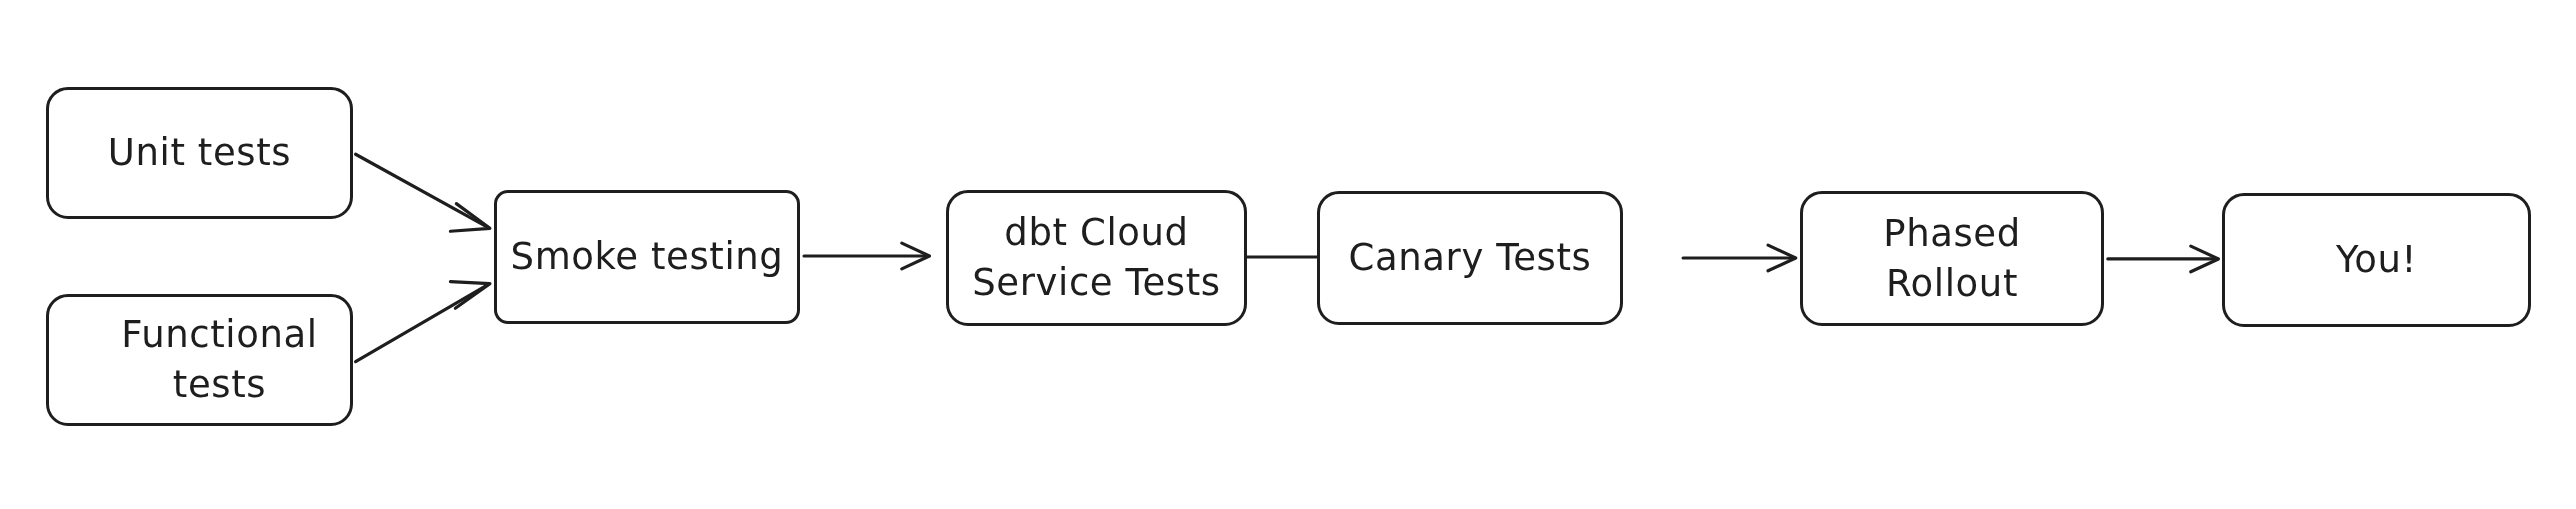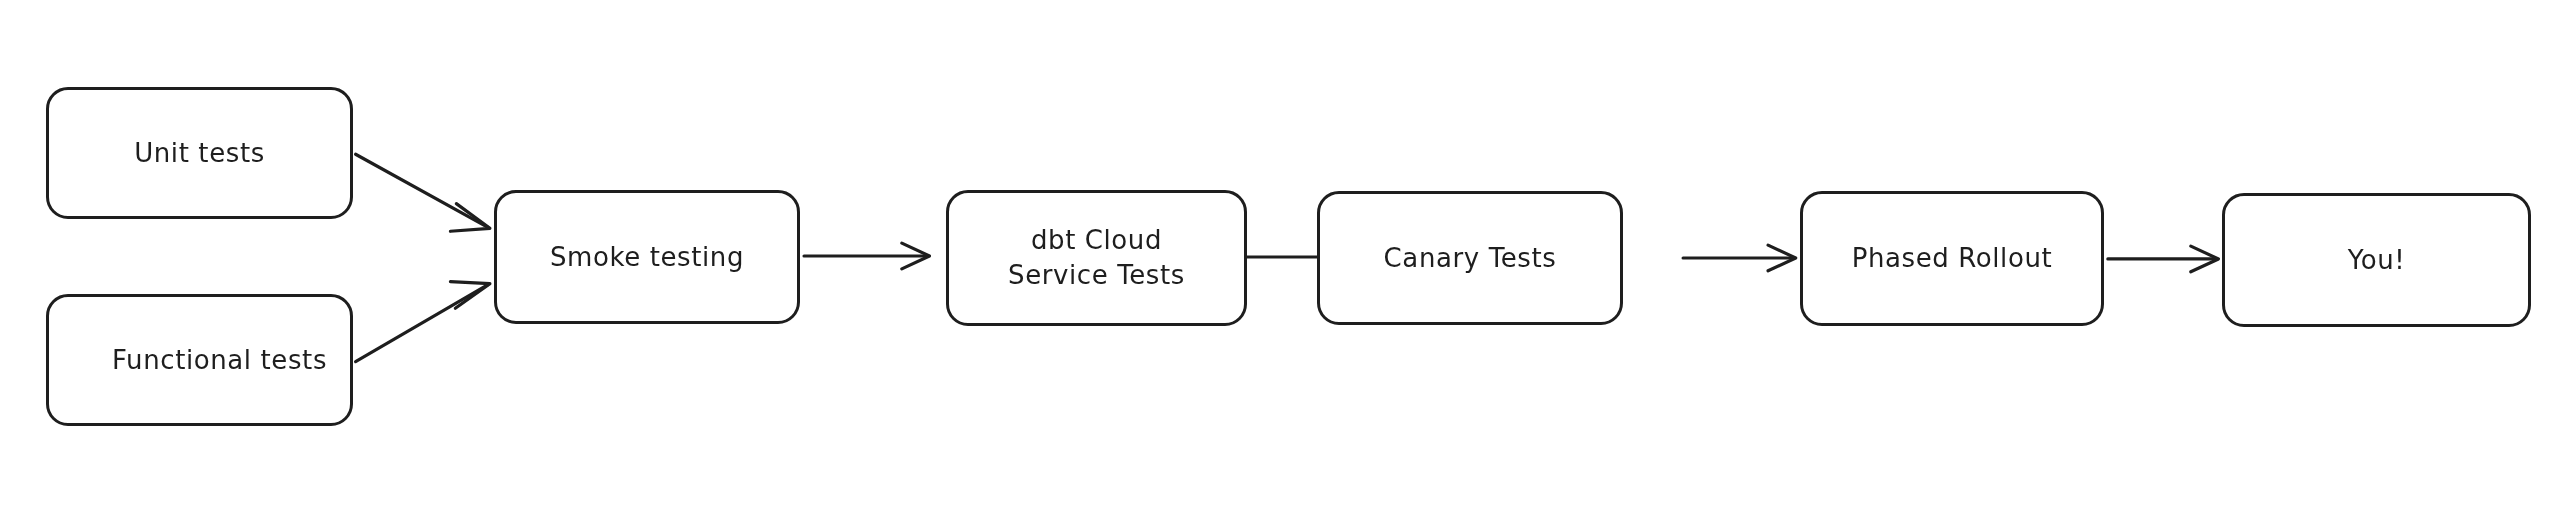--- a/index.html
+++ b/index.html
@@ -32,31 +32,31 @@
     border: 3px solid #1e1e1e;
     border-radius: 22px;
     background: #ffffff;
     display: flex;
     align-items: center;
     justify-content: center;
     text-align: center;
   }
   .node-label {
     font-family: "DejaVu Sans", sans-serif;
-    font-size: 26px;
+    font-size: 37px;
     line-height: 1.34;
     color: #1e1e1e;
     letter-spacing: 0.6px;
     white-space: pre-line;
     padding: 0 10px;
   }
   
   .n-unit       { left: 46px;   top: 87px;  width: 307px; height: 132px; }
   .n-functional { left: 46px;   top: 294px; width: 307px; height: 132px; padding-left: 40px; }
-  .n-smoke      { left: 494px;  top: 190px; width: 306px; height: 134px; }
+  .n-smoke      { left: 494px;  top: 190px; width: 306px; height: 134px; border-radius: 14px; }
   .n-dbt        { left: 933px;  top: 190px; width: 301px; height: 136px; margin-left: 13px; }
   .n-canary     { left: 1317px; top: 191px; width: 306px; height: 134px; }
   .n-phased     { left: 1800px; top: 191px; width: 304px; height: 135px; }
   .n-you        { left: 2222px; top: 193px; width: 309px; height: 134px; }
 </style>
 </head>
 <body>
 
 <div id="canvas">
 

